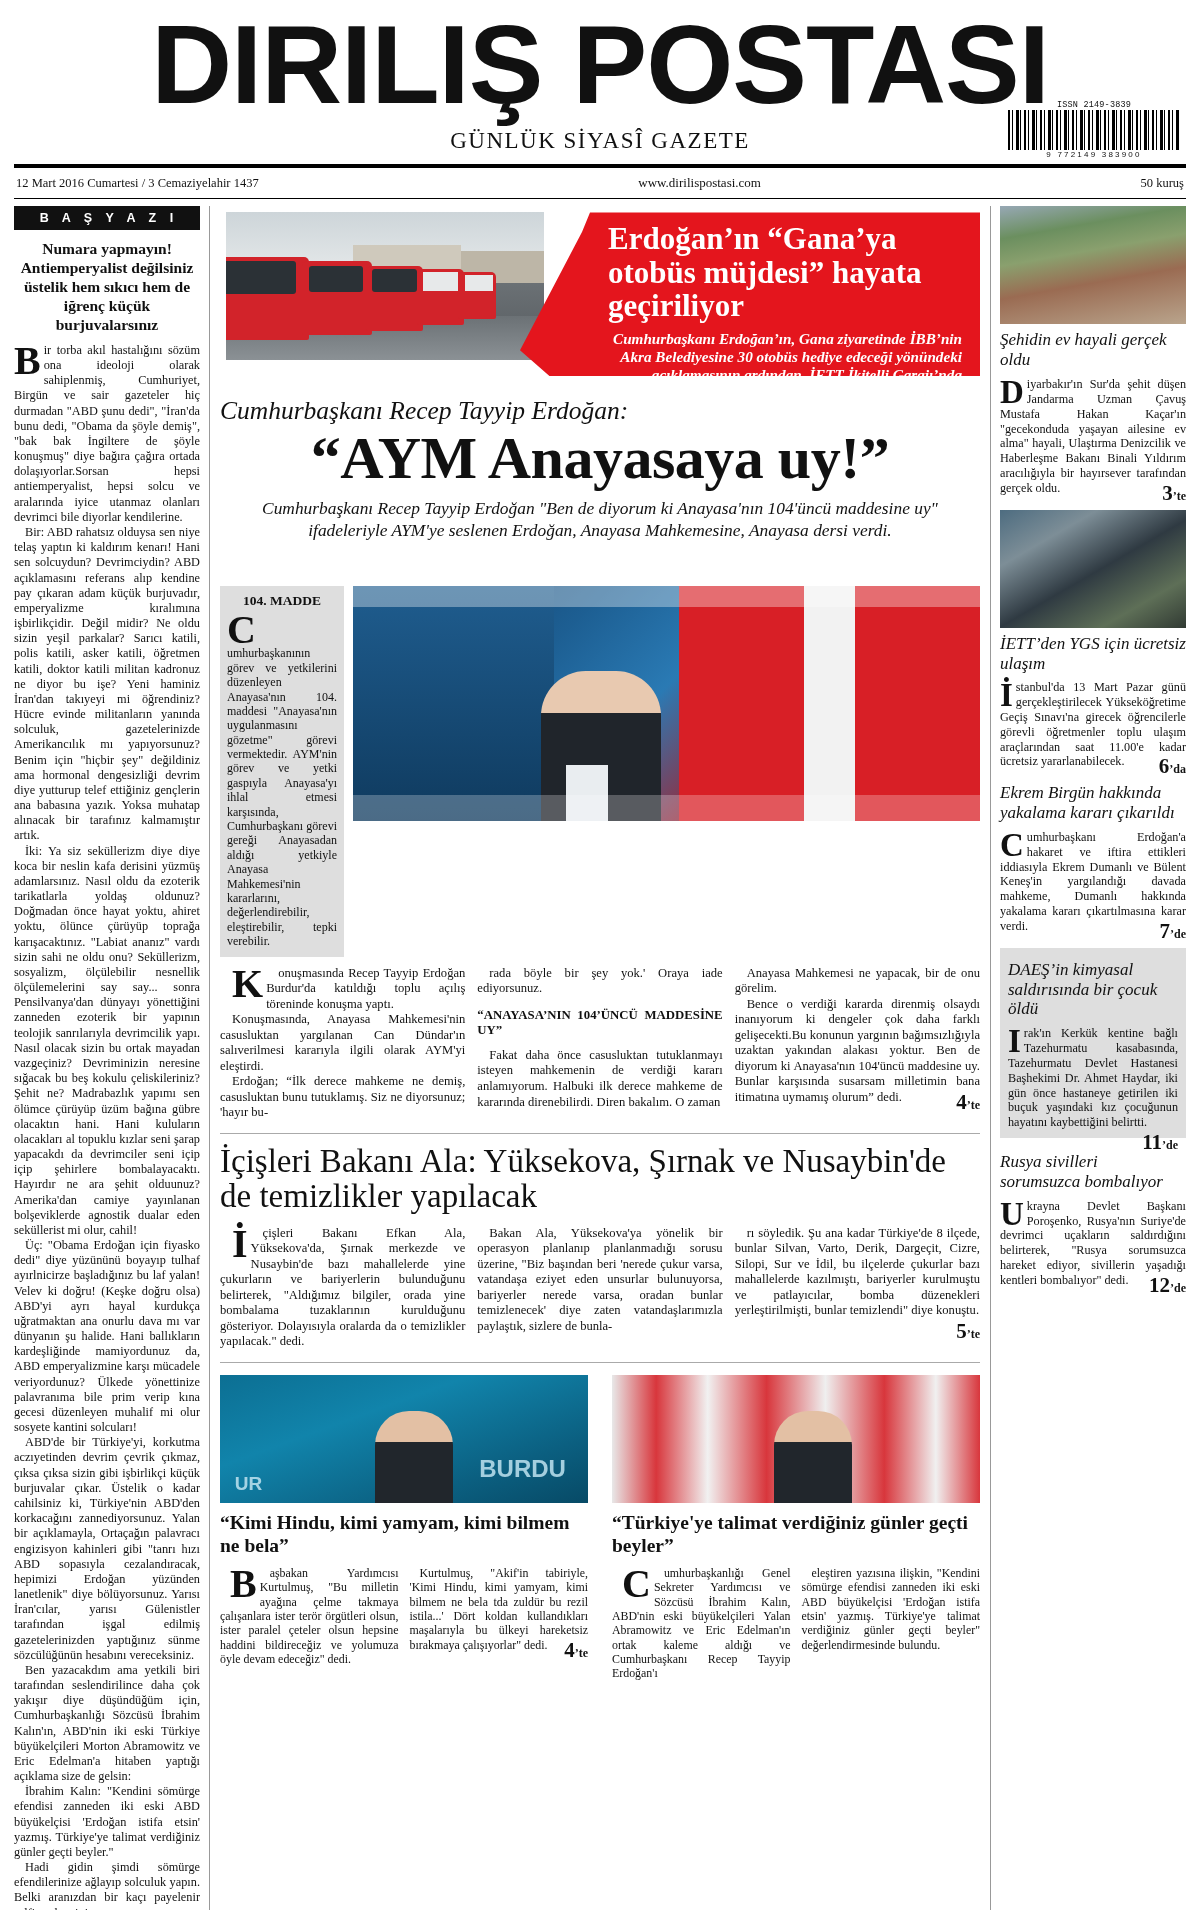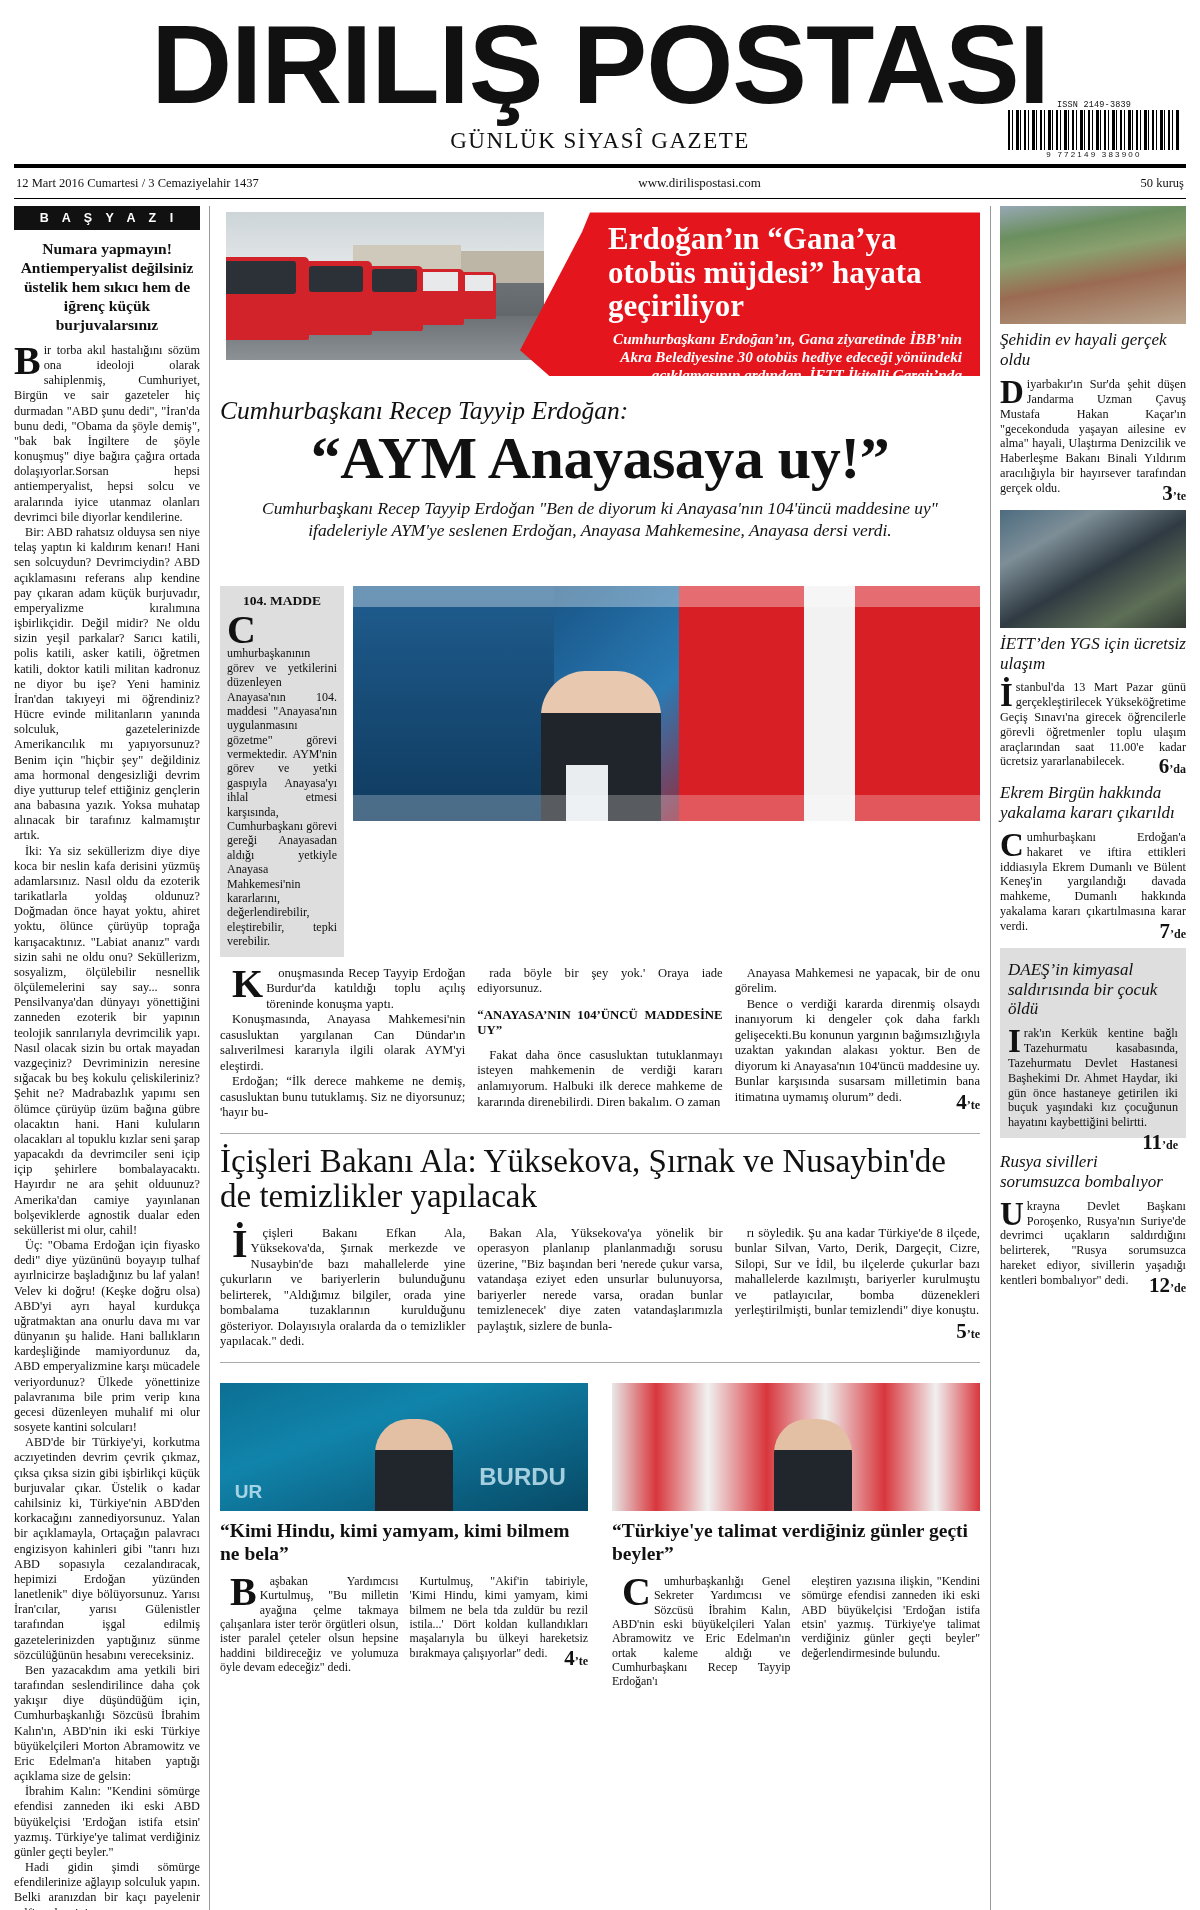--- a/index.html
+++ b/index.html
@@ -160,21 +160,21 @@
 
   hr.thin { border:0; border-top:1px solid #aaa; margin:12px 0 10px 0; }
 
   
   .h2-head {
     font-size:33px; line-height:1.07; margin:6px 0 11px 0; text-align:left;
     font-family:"Liberation Serif", serif;
   }
 
   
-  .two-col { display:flex; gap:24px; margin-top:20px; }
+  .two-col { display:flex; gap:24px; margin-top:12px; }
   .two-col > div { flex:1 1 0; }
   .bphoto { width:100%; height:128px; overflow:hidden; position:relative; }
   .bphoto.a { background:linear-gradient(160deg,#0c6f93 0%, #1184ab 35%, #0b5f80 75%, #074a66 100%); }
   .bphoto.b { background:linear-gradient(90deg,#e8e8e8 0%, #d8363c 12%, #f1f1f1 26%, #d8363c 42%, #efefef 58%, #d8363c 74%, #f0f0f0 88%, #d8363c 100%); }
   .bp-person {
     position:absolute; left:42%; bottom:0; width:78px; height:92px;
     background:linear-gradient(180deg,#e3c0a4 0 34%, #21262c 34% 100%);
     border-radius:34px 34px 0 0;
   }
   .bp-txt { position:absolute; color:#bfe3f0; font-family:"Liberation Sans", sans-serif;

